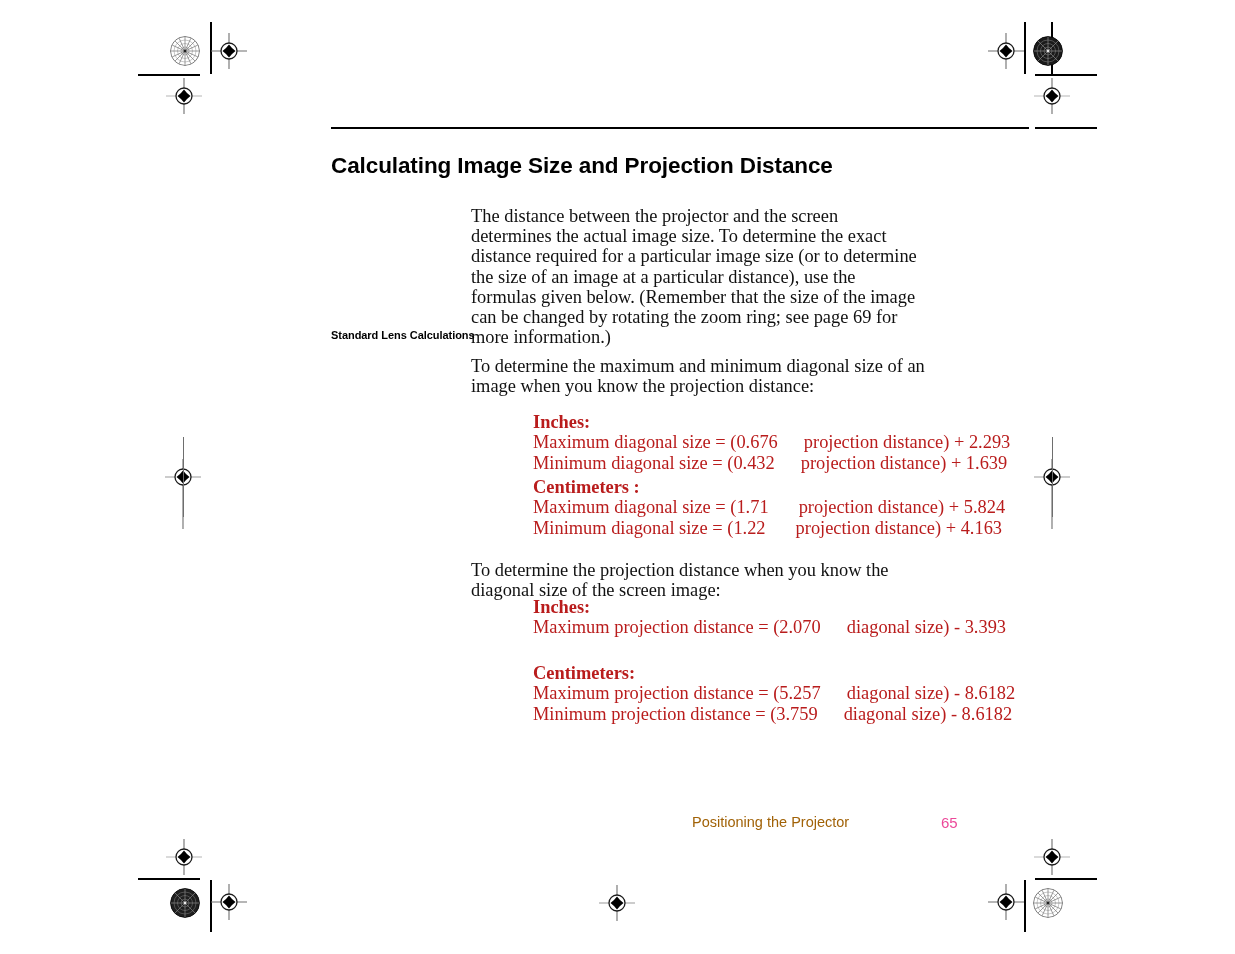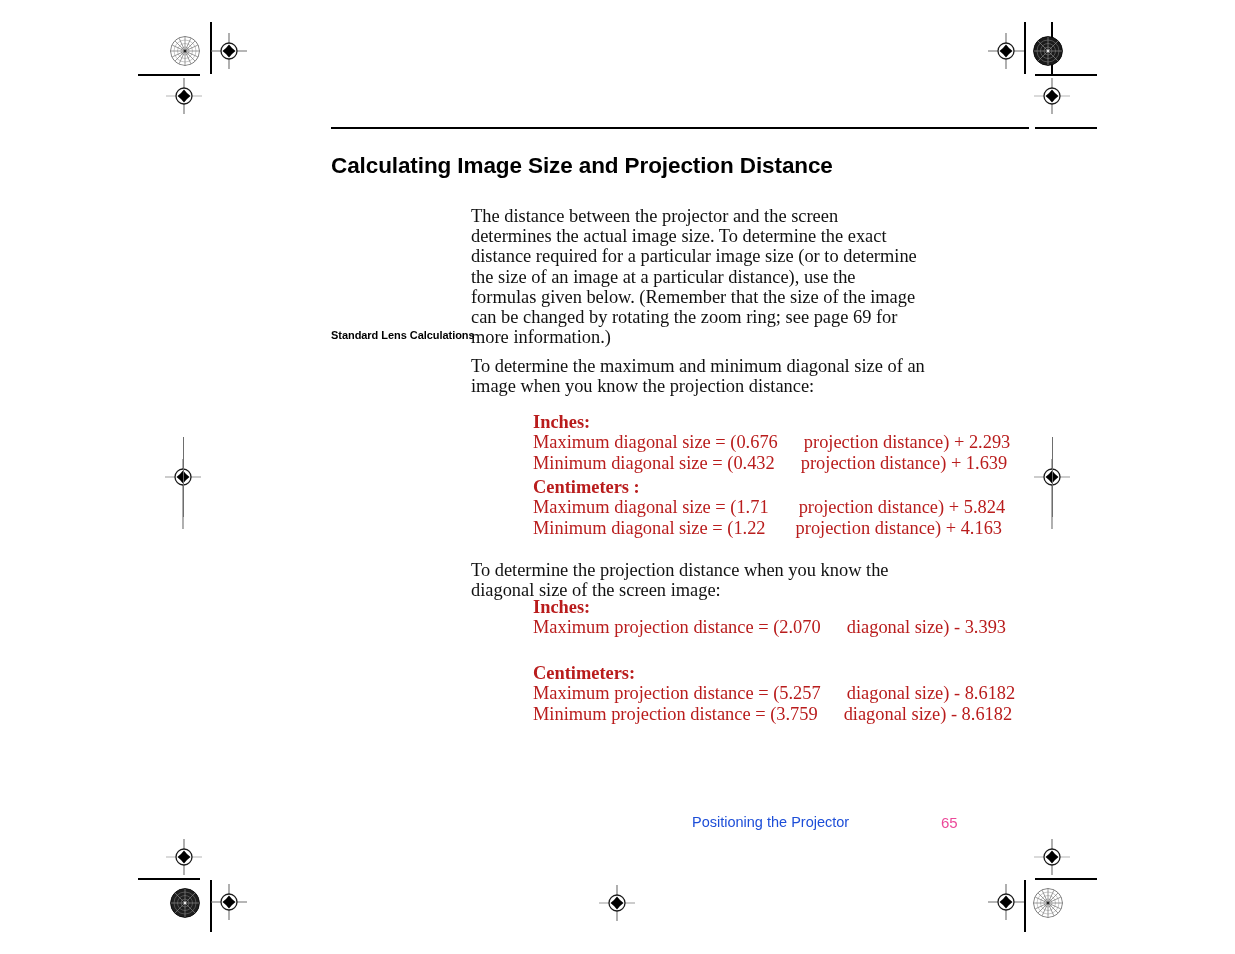--- a/index.html
+++ b/index.html
@@ -118,21 +118,21 @@
   .fb-inches-2 { top: 597px; }
   .fb-cm-2     { top: 663px; }
 
   
   .footer-text {
     position: absolute;
     left: 692px;
     top: 814px;
     font-family: "Liberation Sans", sans-serif;
     font-size: 14.5px;
-    color: #1d4ed8;
+    color: #a16207;
     white-space: nowrap;
   }
   .footer-page {
     position: absolute;
     left: 941px;
     top: 814px;
     font-family: "Liberation Sans", sans-serif;
     font-size: 15px;
     color: #ec4899;
   }

